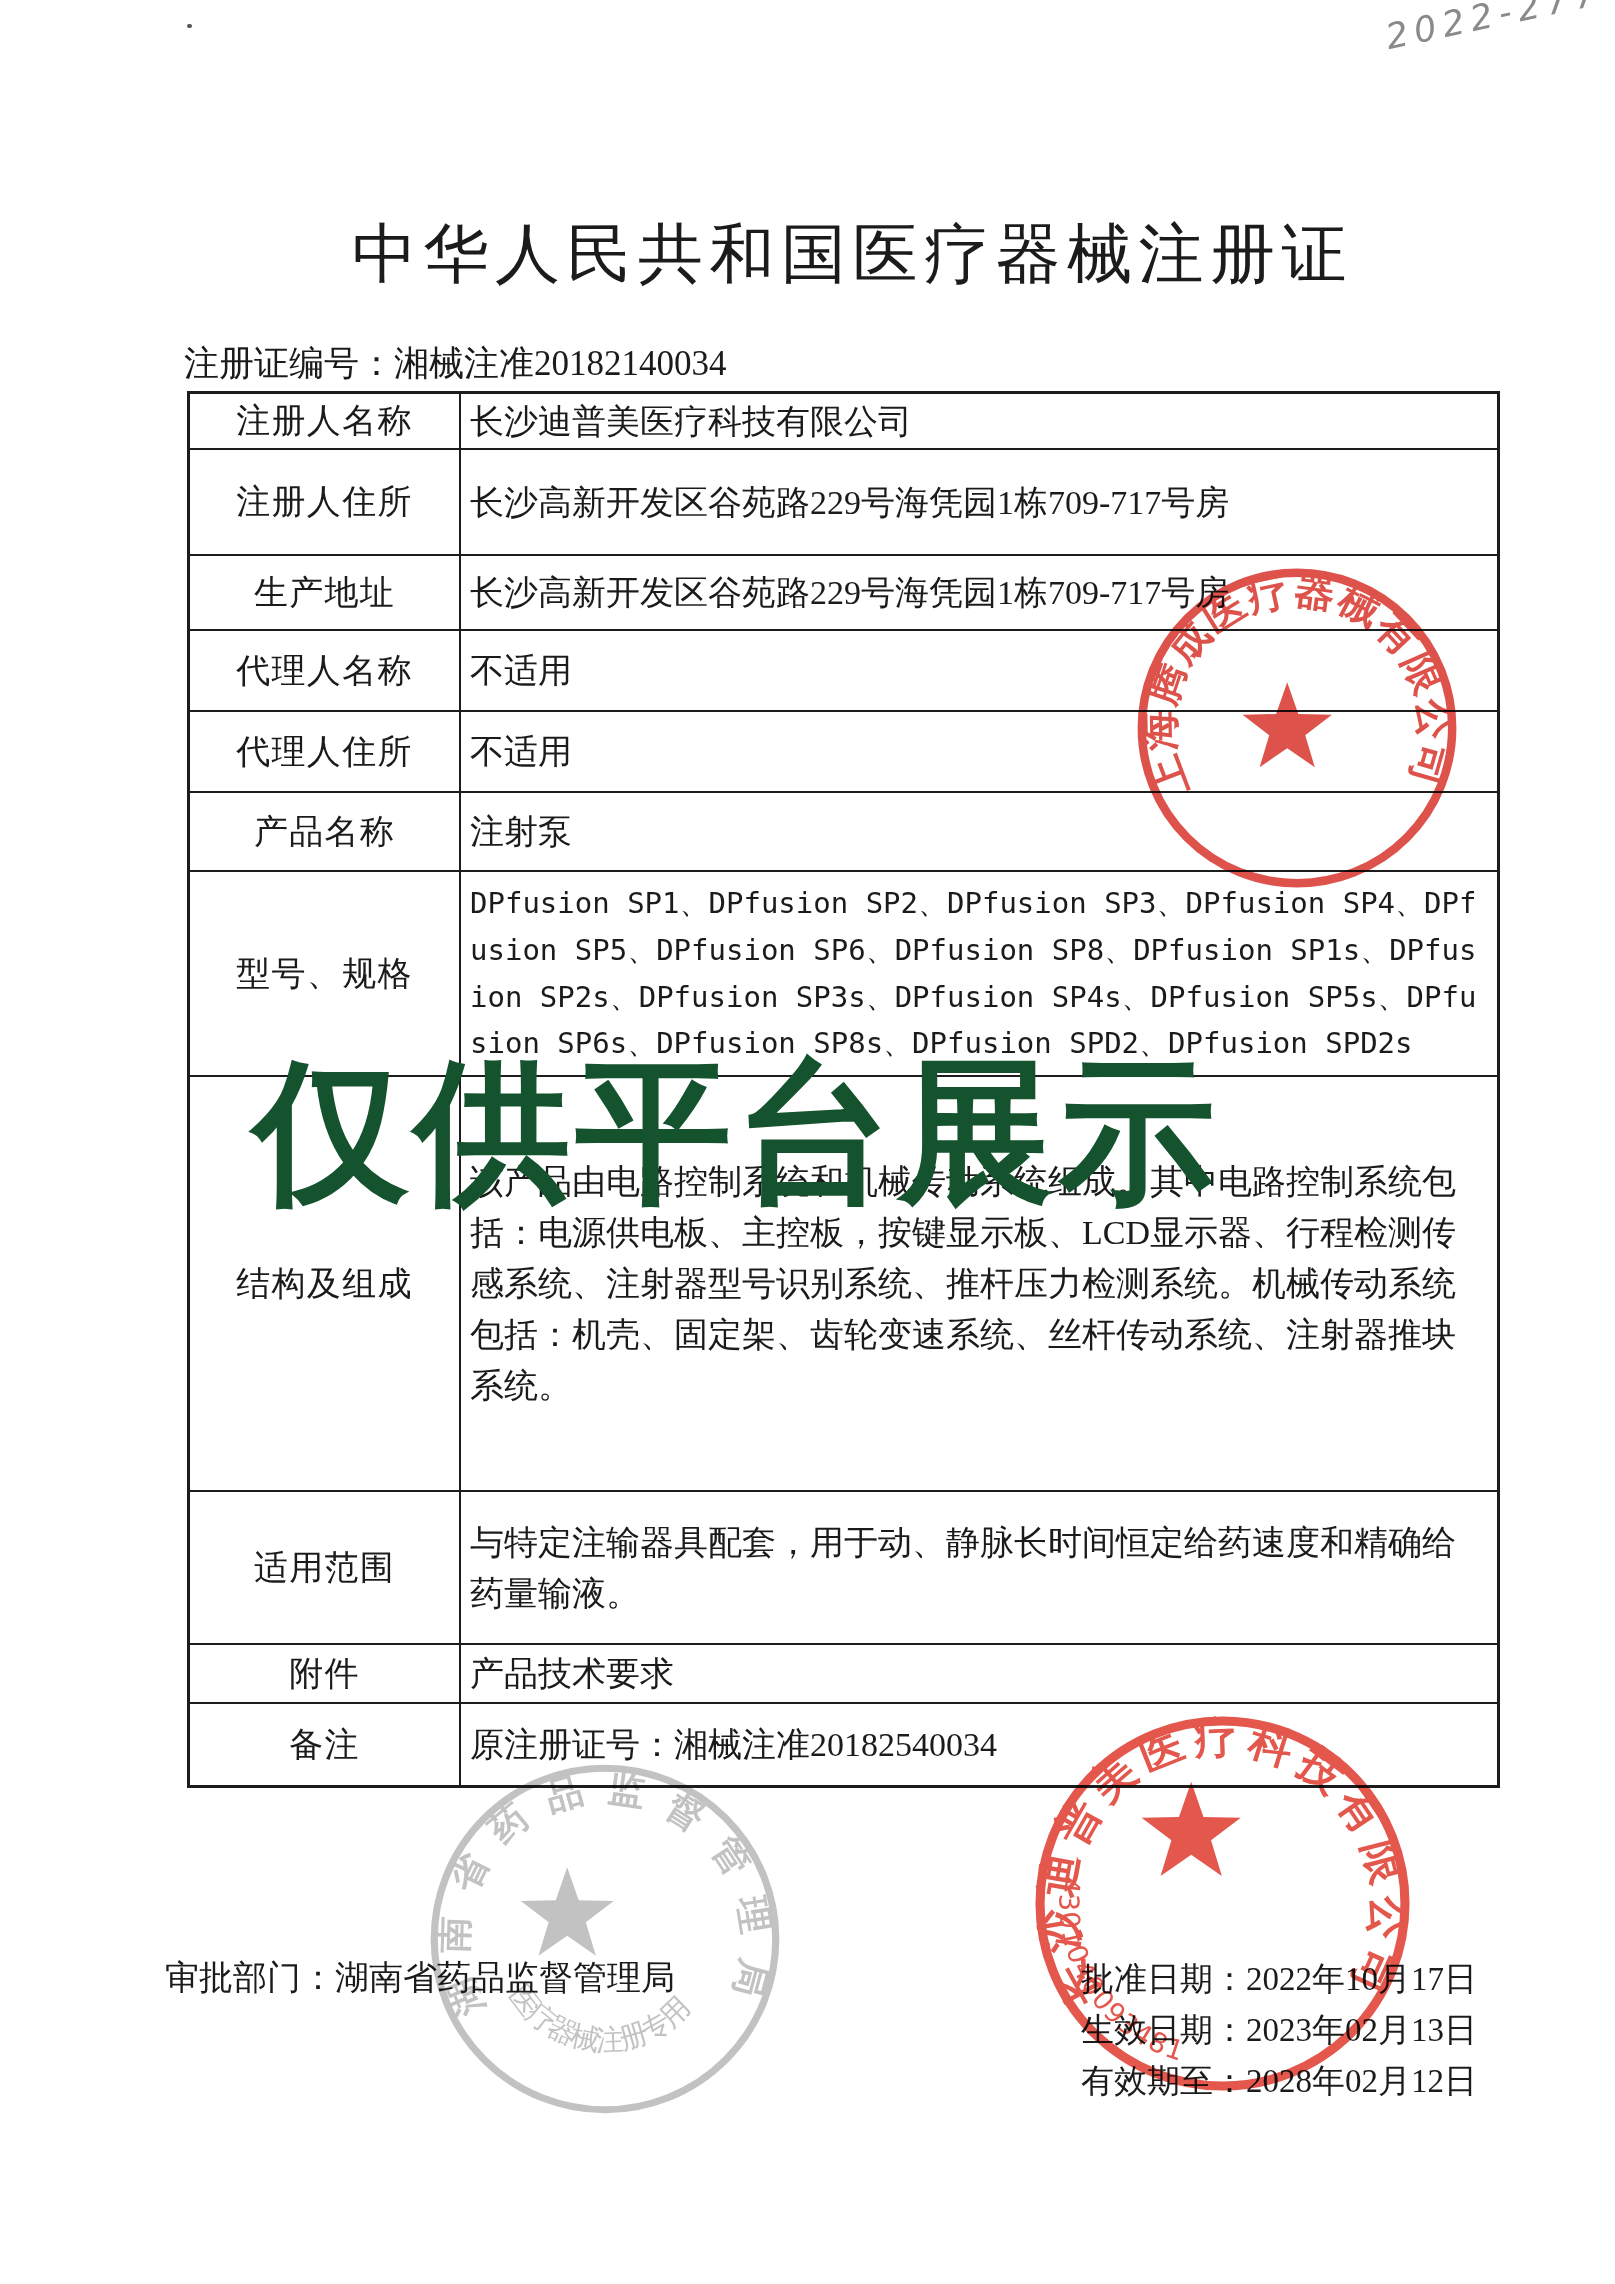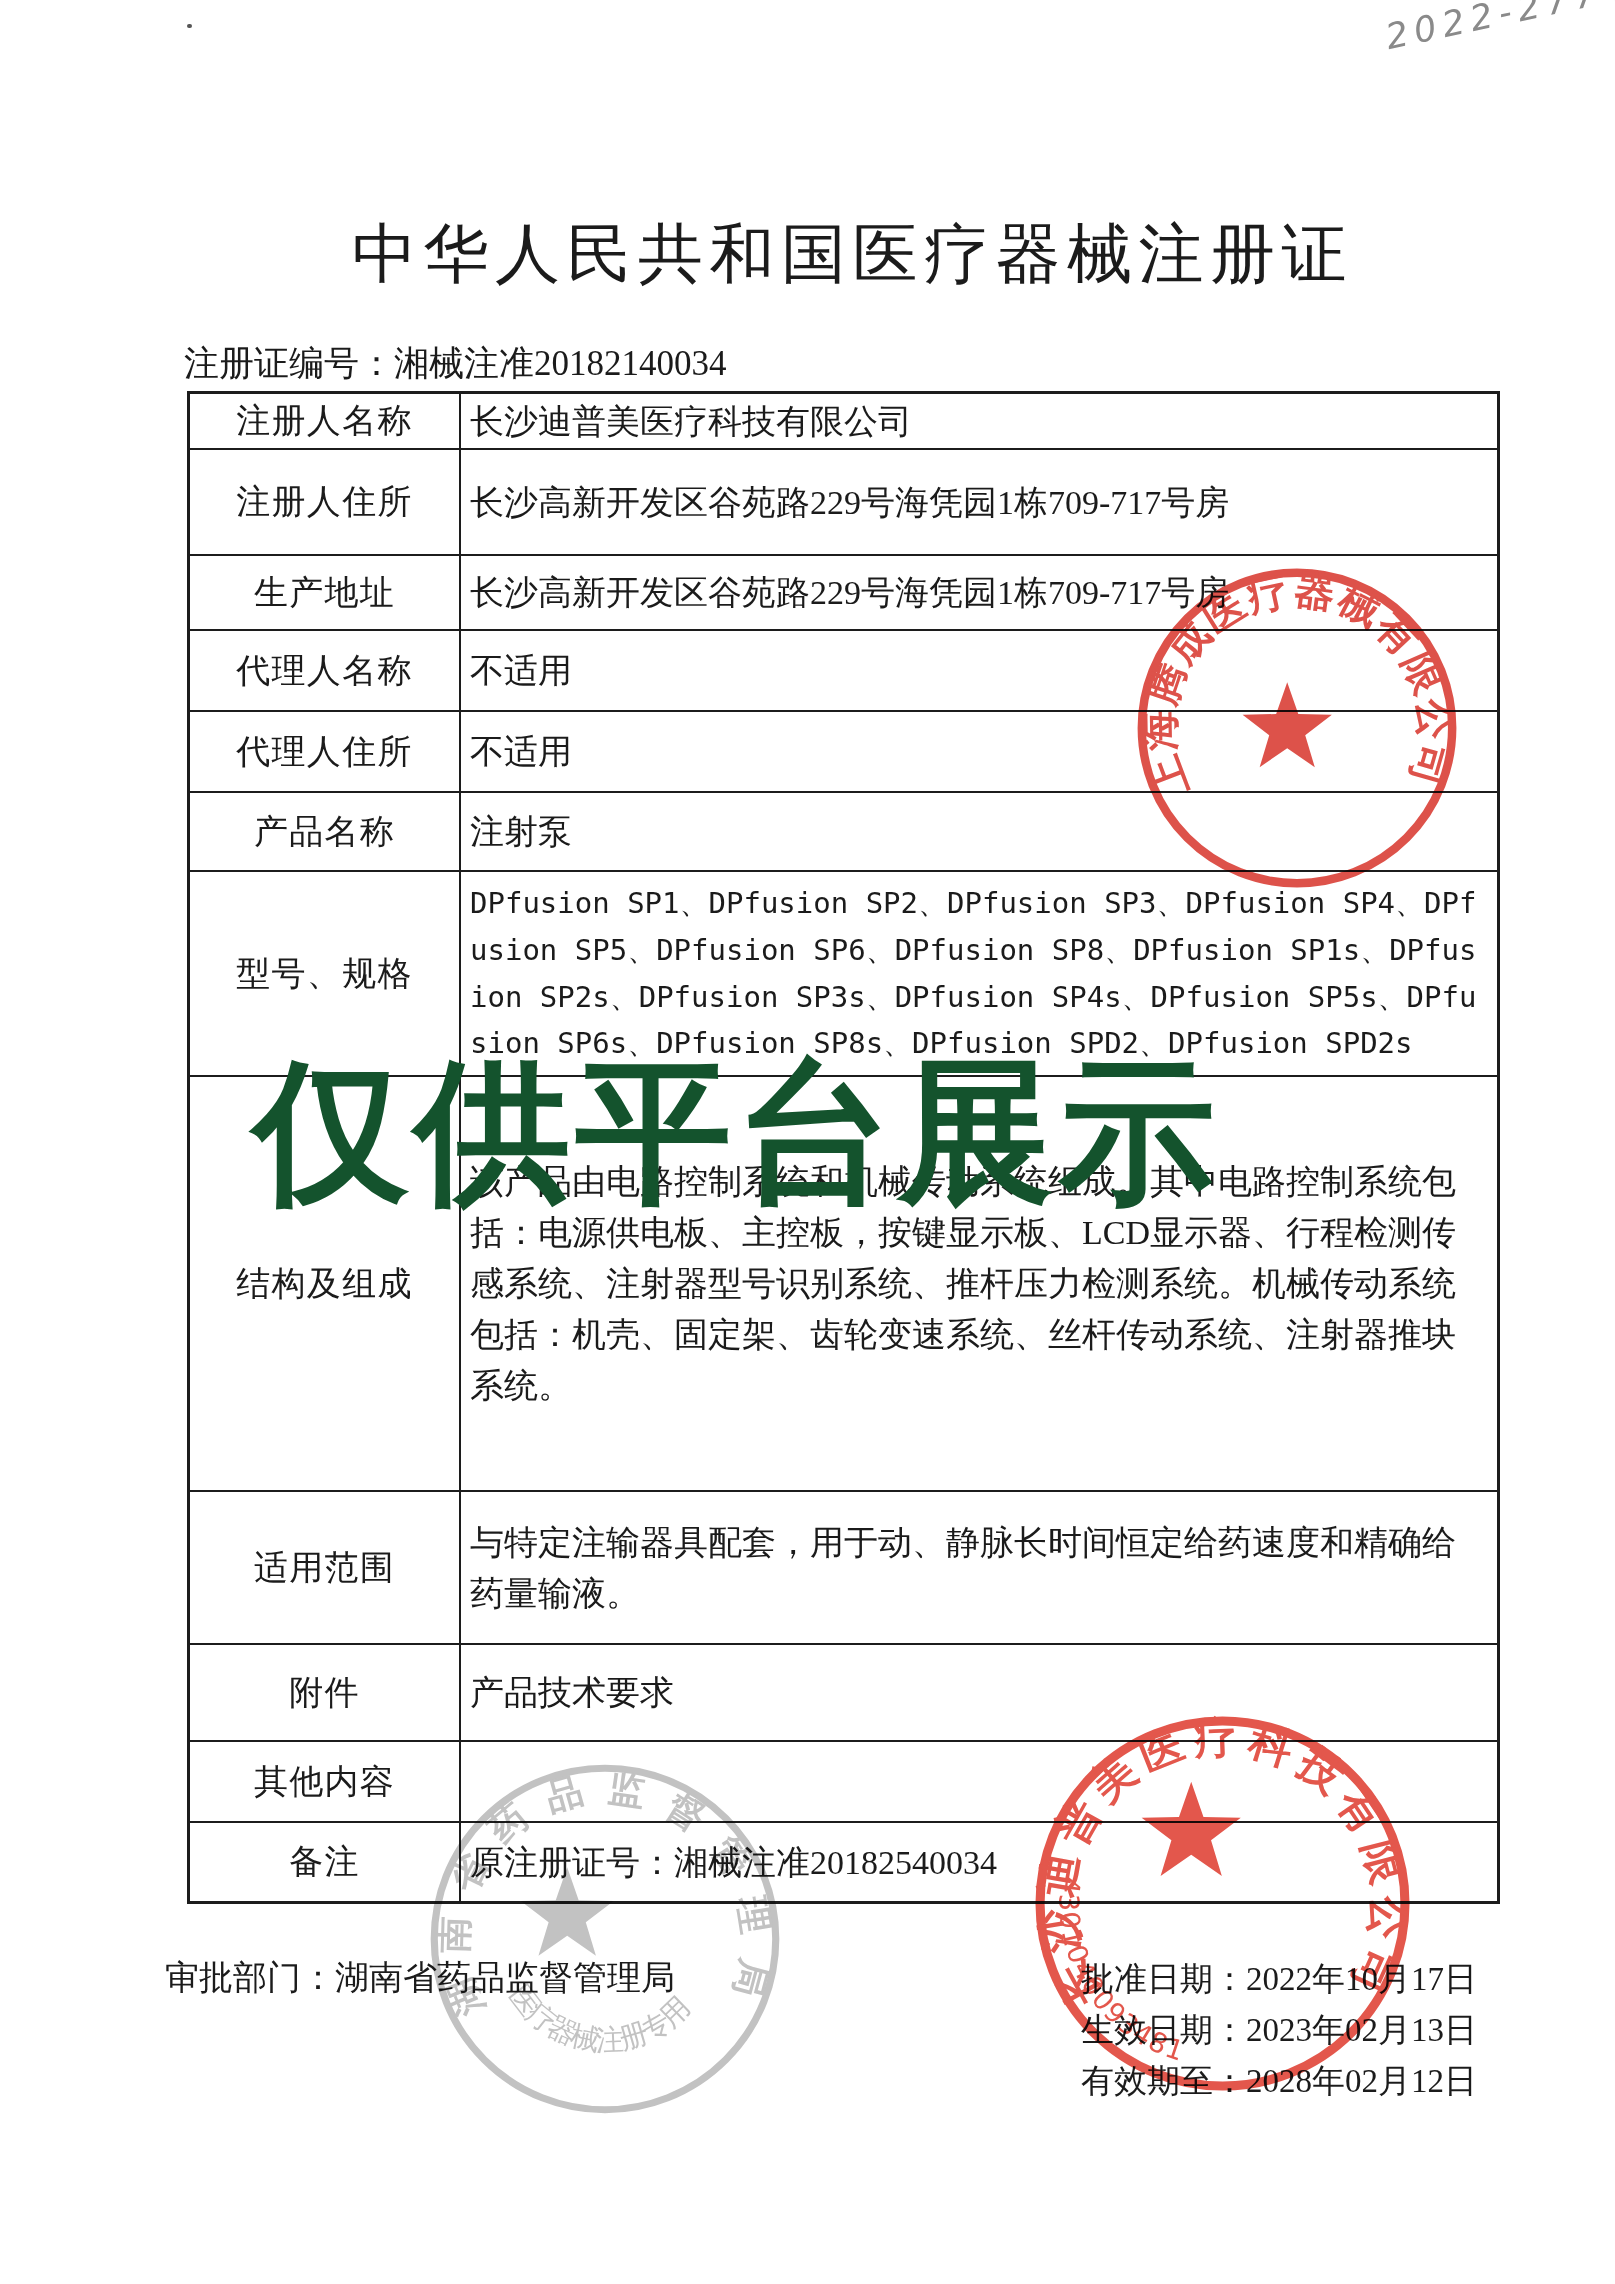--- a/index.html
+++ b/index.html
@@ -38,21 +38,21 @@
   .trow:last-child{border-bottom:none;}
   .trow:nth-of-type(1){height:56px}
   .trow:nth-of-type(2){height:106px}
   .trow:nth-of-type(3){height:75px}
   .trow:nth-of-type(4){height:81px}
   .trow:nth-of-type(5){height:81px}
   .trow:nth-of-type(6){height:79px}
   .trow:nth-of-type(7){height:205px}
   .trow:nth-of-type(8){height:415px}
   .trow:nth-of-type(9){height:153px}
-  .trow:nth-of-type(10){height:97px}
+  .trow:nth-of-type(10){height:59px}
   .trow:nth-of-type(11){height:81px}
   .trow:nth-of-type(12){height:78px}
   .tlabel{
     width:271px;flex:0 0 271px;box-sizing:border-box;
     border-right:2px solid #1c1c1c;
     display:flex;align-items:center;justify-content:center;
     font-size:34px;letter-spacing:1.3px;
   }
   .tvalue{
     flex:1;box-sizing:border-box;
@@ -130,24 +130,20 @@
       <div class="tlabel">结构及组成</div>
       <div class="tvalue">该产品由电路控制系统和机械传动系统组成。其中电路控制系统包括：电源供电板、主控板，按键显示板、LCD显示器、行程检测传感系统、注射器型号识别系统、推杆压力检测系统。机械传动系统包括：机壳、固定架、齿轮变速系统、丝杆传动系统、注射器推块系统。</div>
     </div>
     <div class="trow">
       <div class="tlabel">适用范围</div>
       <div class="tvalue">与特定注输器具配套，用于动、静脉长时间恒定给药速度和精确给药量输液。</div>
     </div>
     <div class="trow">
       <div class="tlabel">附件</div>
       <div class="tvalue">产品技术要求</div>
-    </div>
-    <div class="trow">
-      <div class="tlabel">其他内容</div>
-      <div class="tvalue"></div>
     </div>
     <div class="trow">
       <div class="tlabel">备注</div>
       <div class="tvalue">原注册证号：湘械注准20182540034</div>
     </div>
   </div>
 
   <div class="watermark">仅供平台展示</div>
 
   <div class="approval">

